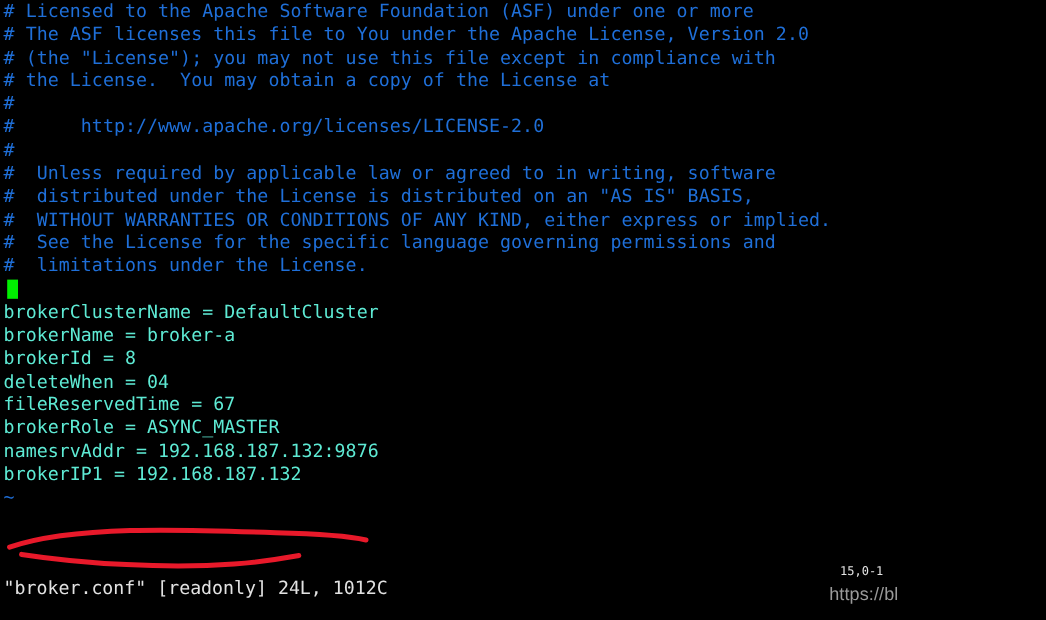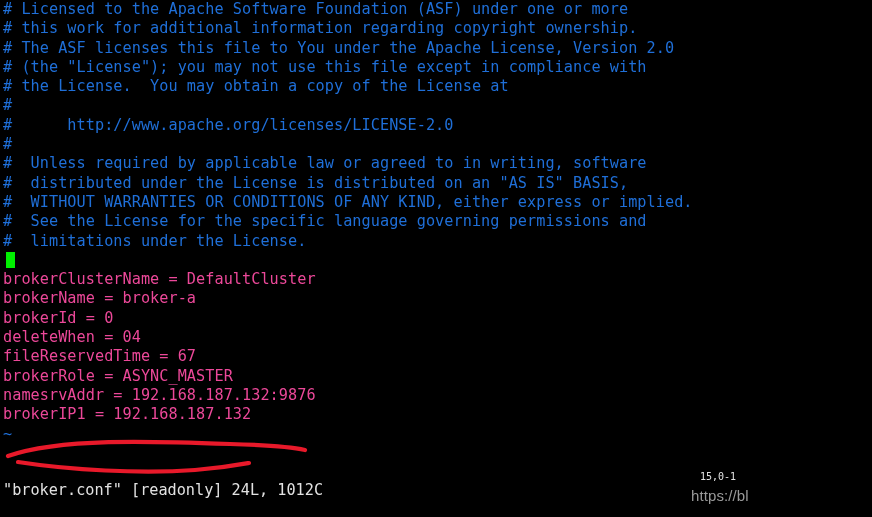--- a/index.html
+++ b/index.html
@@ -28,21 +28,21 @@
   }
   .line {
     height: 19.3px;
     line-height: 19.3px;
     font-size: 15.2px;
     letter-spacing: 0.05px;
     white-space: pre;
     color: #d9d9d9;
   }
   .line.comment { color: #1f6fd8; }
-  .line.config  { color: #ec4899; }
+  .line.config  { color: #5eead4; }
   .line.tilde   { color: #1f6fd8; }
   .line.blank   { color: #000000; }
 
   
   .cursor-line {
     position: relative;
   }
   .cursor-block {
     position: absolute;
     left: 3px;
@@ -92,36 +92,35 @@
     margin-left: 43px;
   }
 </style>
 </head>
 <body>
 
 <div id="terminal">
 
   <div class="buffer">
       <div class="line comment"># Licensed to the Apache Software Foundation (ASF) under one or more</div>
-      <div class="line comment"># this work for additional information regarding copyright ownership.</div>
       <div class="line comment"># The ASF licenses this file to You under the Apache License, Version 2.0</div>
       <div class="line comment"># (the "License"); you may not use this file except in compliance with</div>
       <div class="line comment"># the License.  You may obtain a copy of the License at</div>
       <div class="line comment">#</div>
       <div class="line comment">#      http://www.apache.org/licenses/LICENSE-2.0</div>
       <div class="line comment">#</div>
       <div class="line comment">#  Unless required by applicable law or agreed to in writing, software</div>
       <div class="line comment">#  distributed under the License is distributed on an "AS IS" BASIS,</div>
       <div class="line comment">#  WITHOUT WARRANTIES OR CONDITIONS OF ANY KIND, either express or implied.</div>
       <div class="line comment">#  See the License for the specific language governing permissions and</div>
       <div class="line comment">#  limitations under the License.</div>
       <div class="line blank cursor-line"><span class="cursor-block"></span></div>
       <div class="line config">brokerClusterName = DefaultCluster</div>
       <div class="line config">brokerName = broker-a</div>
-      <div class="line config">brokerId = 0</div>
+      <div class="line config">brokerId = 8</div>
       <div class="line config">deleteWhen = 04</div>
       <div class="line config">fileReservedTime = 67</div>
       <div class="line config">brokerRole = ASYNC_MASTER</div>
       <div class="line config">namesrvAddr = 192.168.187.132:9876</div>
       <div class="line config">brokerIP1 = 192.168.187.132</div>
       <div class="line tilde">~</div>
     </div>
 
   <div class="ruler-pos" style="left:700px; top:467px;">15,0-1</div>
   <div class="ruler-pos" style="left:784px; top:467px;">All</div>

